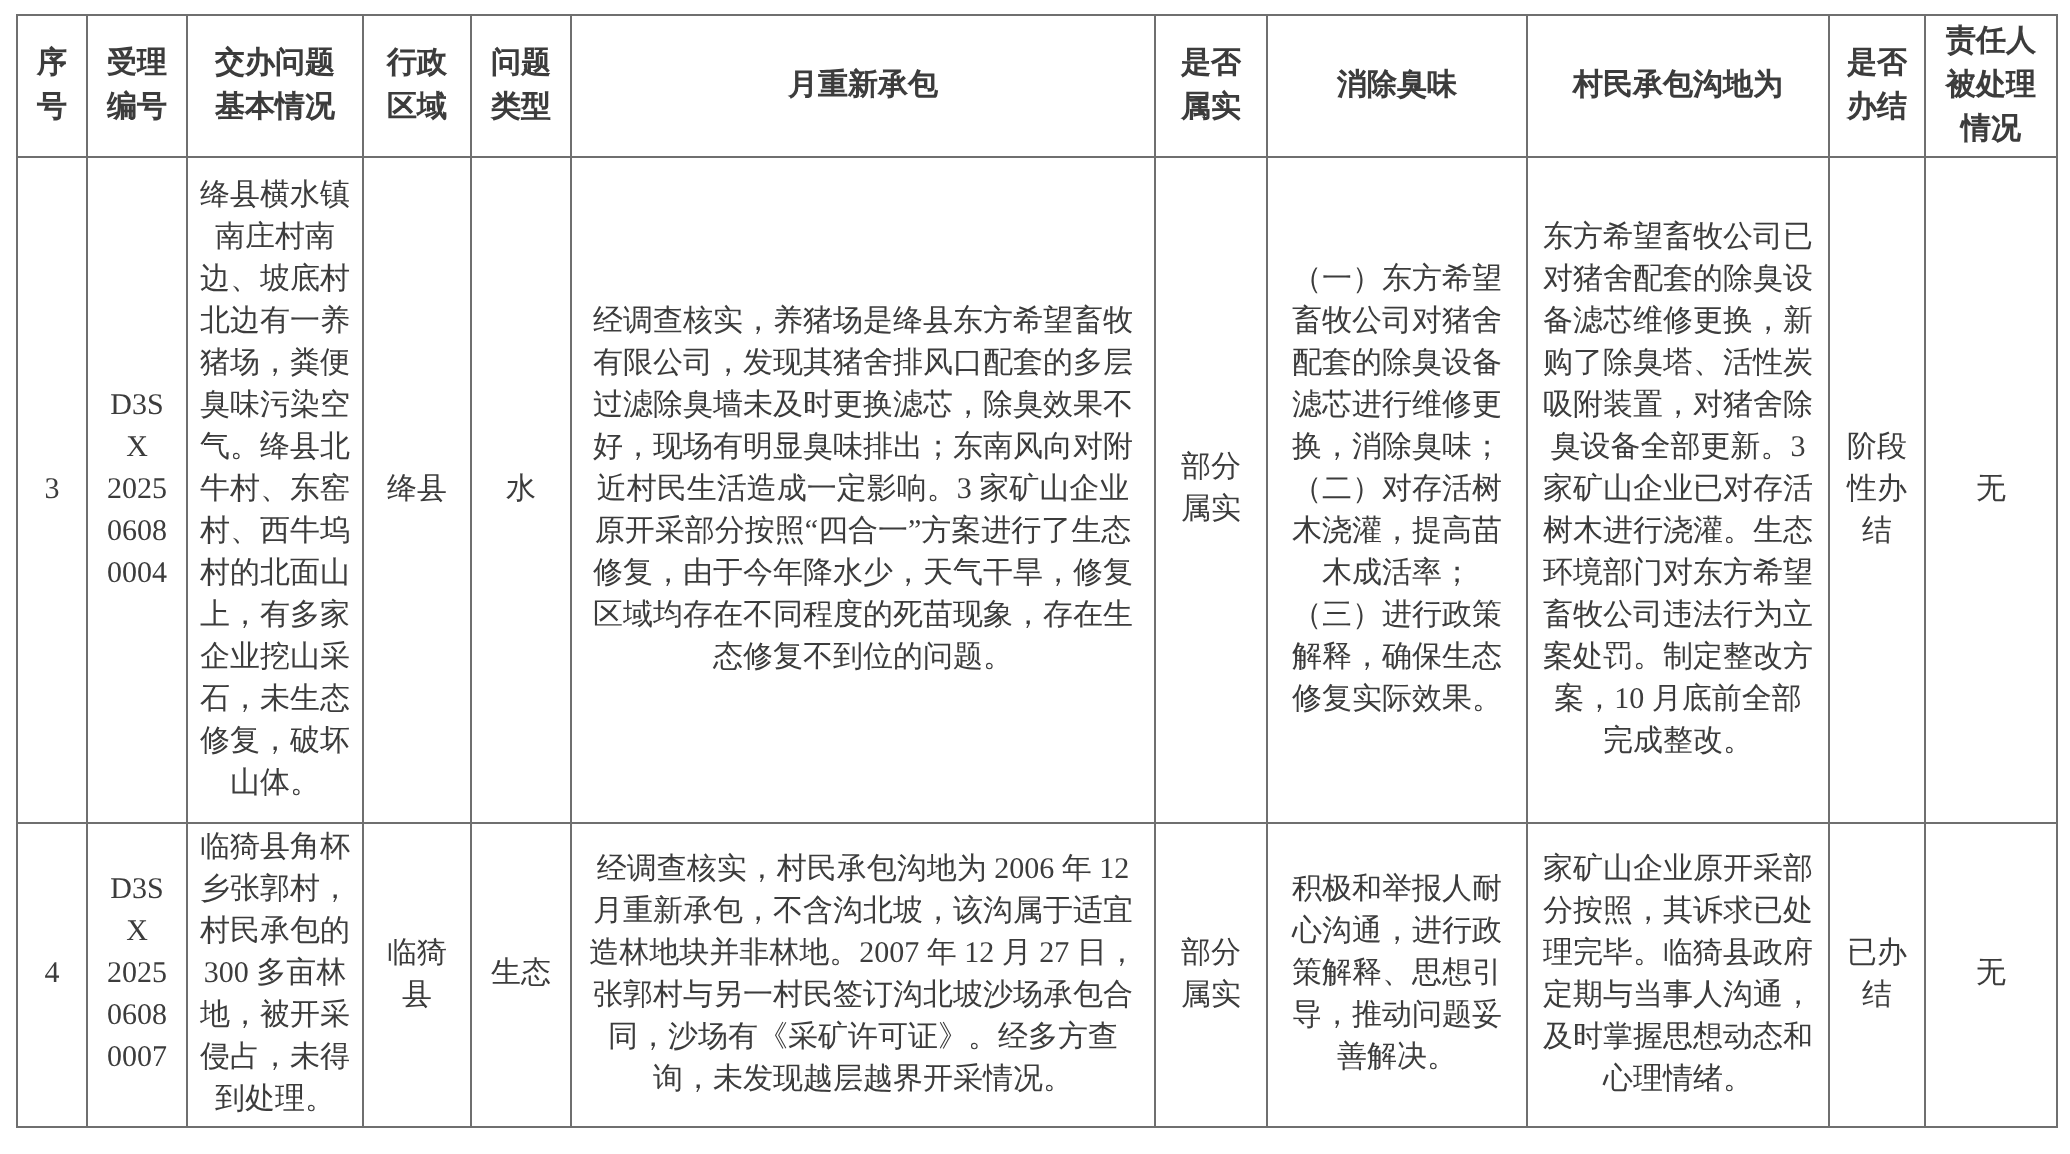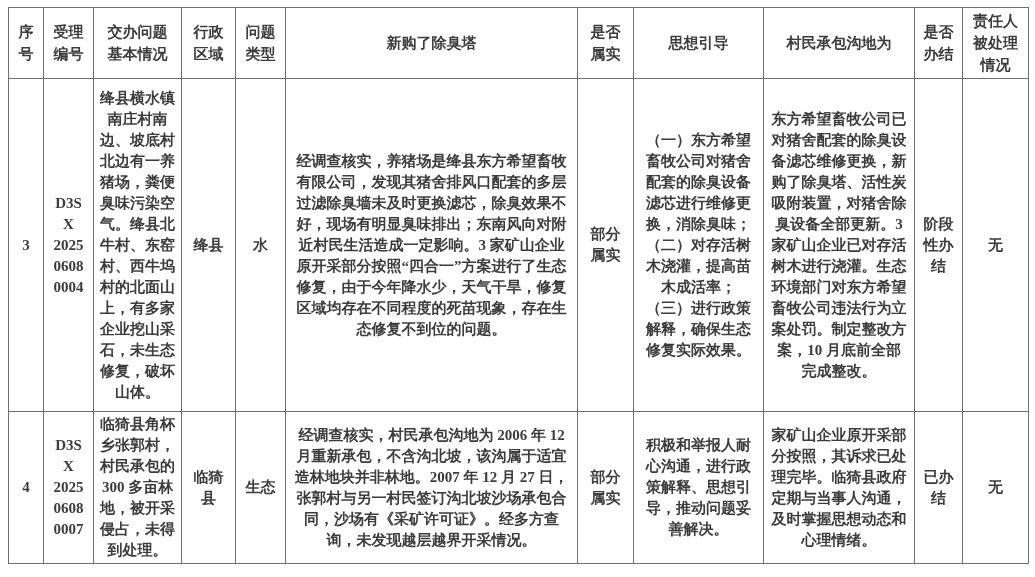--- a/index.html
+++ b/index.html
@@ -27,21 +27,20 @@
   table.doc-table td {
     border: 1px solid #6f6f6f;
     color: #3c3c3c;
     font-size: 15px;
     line-height: 21px;
     text-align: center;
     vertical-align: middle;
     padding: 2px 6px;
     overflow: hidden;
     word-wrap: break-word;
-    font-weight: bold;
   }
   table.doc-table th {
     font-weight: bold;
     white-space: pre-line;
     line-height: 22px;
   }
   tr.header-row   { height: 70px; }
   tr.data-row-3   { height: 333px; }
   tr.data-row-4   { height: 151px; }
   td.pre-wrap     { white-space: pre-line; }
@@ -69,24 +68,24 @@
         <th>序
 号</th>
         <th>受理
 编号</th>
         <th>交办问题
 基本情况</th>
         <th>行政
 区域</th>
         <th>问题
 类型</th>
-        <th>新购了除臭塔</th>
+        <th>月重新承包</th>
         <th>是否
 属实</th>
-        <th>思想引导</th>
+        <th>消除臭味</th>
         <th>村民承包沟地为</th>
         <th>是否
 办结</th>
         <th>责任人
 被处理
 情况</th>
       </tr>
     </thead>
     <tbody>
       <tr class="data-row-3">

